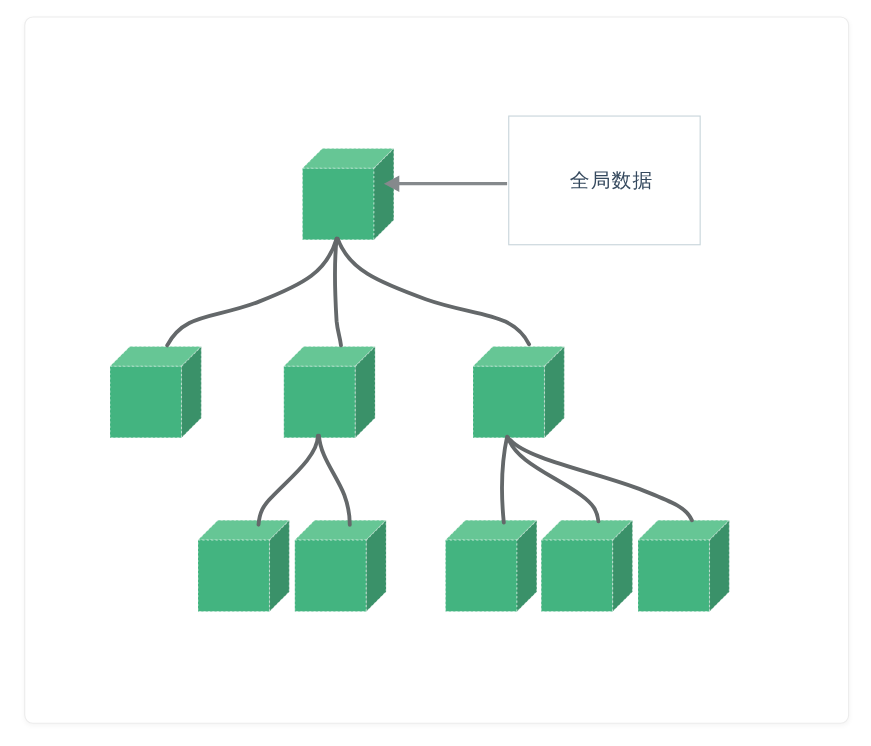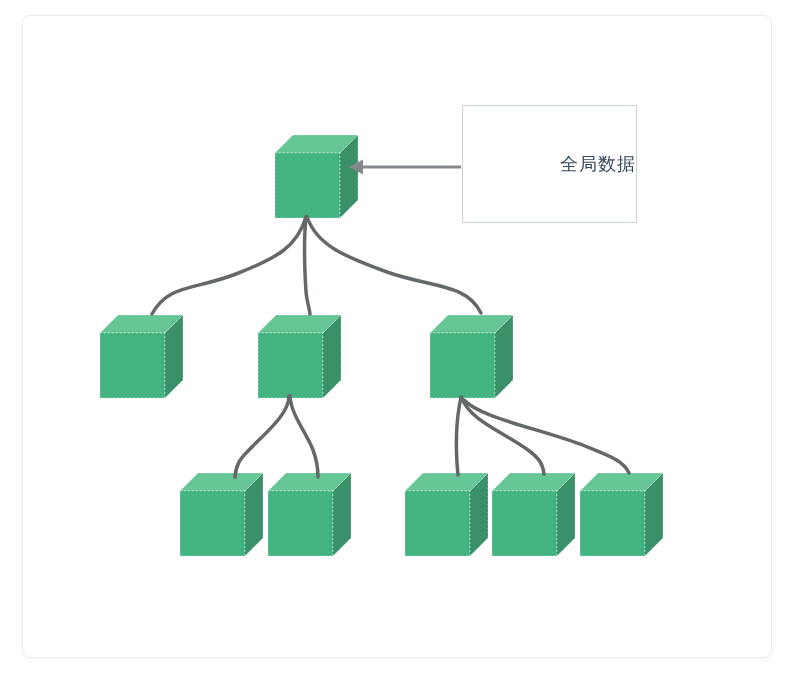--- a/index.html
+++ b/index.html
@@ -39,21 +39,21 @@
     position: absolute;
     left: 462px;
     top: 105px;
     width: 175px;
     height: 118px;
     box-sizing: border-box;
     background: var(--background, #ffffff);
     border: 1.5px solid var(--label-border, #c7d4da);
     display: flex;
     align-items: center;
-    justify-content: flex-end;
+    justify-content: center;
     padding-left: 13px;
   }
   .label-box span {
     color: var(--label-text, #35495e);
     font-size: 18px;
     letter-spacing: 1px;
     white-space: nowrap;
   }
 </style>
 </head>

